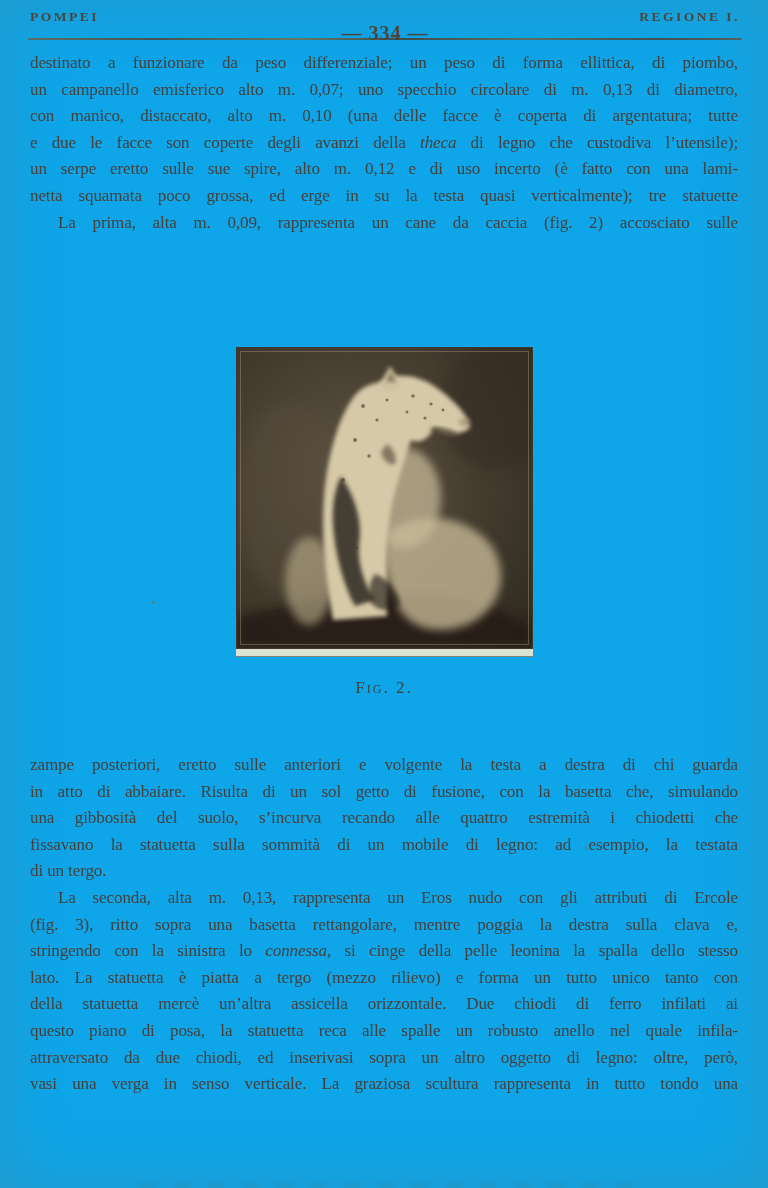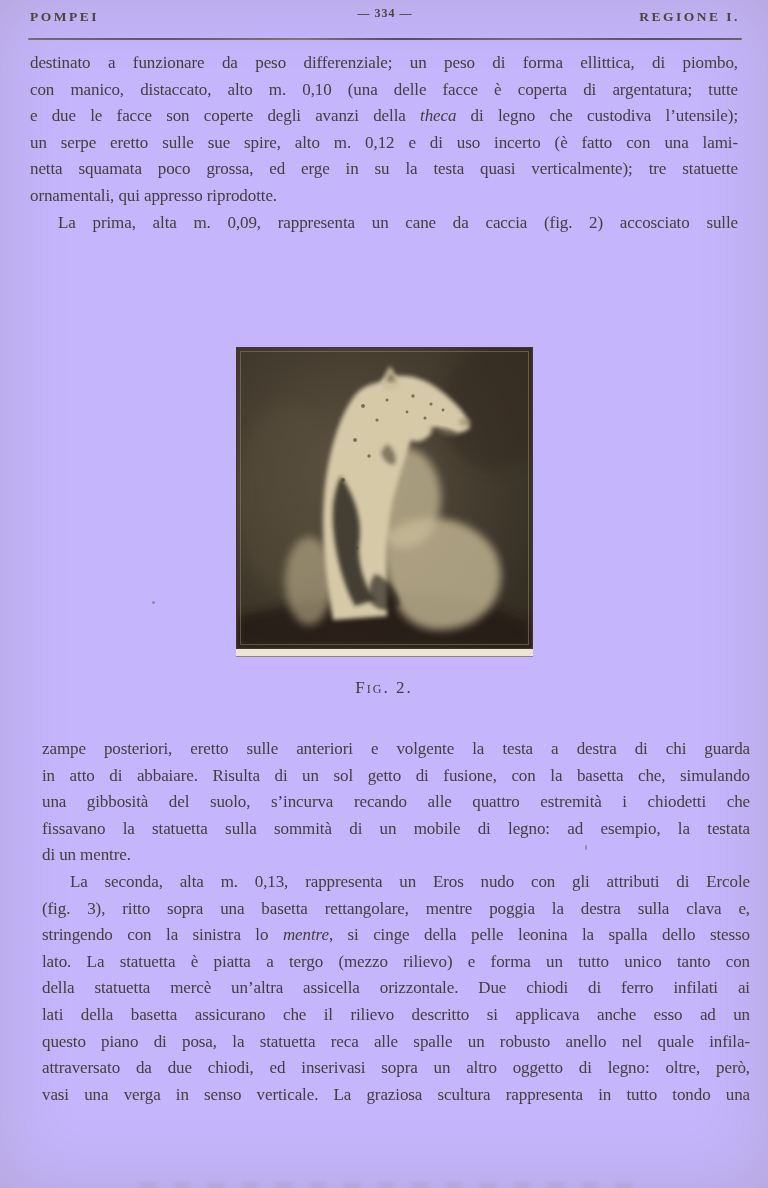--- a/index.html
+++ b/index.html
@@ -1,39 +1,39 @@
 <!DOCTYPE html>
 <html><head>
 <meta charset="utf-8">
 <style>
   html,body{margin:0;padding:0;background:#e8e2c8;}
   .page{
     position:relative;width:768px;height:1188px;margin:0 auto;
-    background:#c4b5fd;overflow:hidden;
+    background:#0ea5e9;overflow:hidden;
     font-family:"Liberation Serif","DejaVu Serif",serif;
     color:#46403a;
   }
   .page::after{content:"";position:absolute;inset:0;pointer-events:none;
     box-shadow:inset 0 0 70px rgba(120,108,75,.20);}
   
   .hdr{position:absolute;top:6px;left:30px;right:28px;height:22px;}
   .hdr-left,.hdr-right{position:absolute;top:3px;font-size:13.5px;font-weight:700;
     letter-spacing:2.5px;color:#4a443a;}
   .hdr-left{left:0;}
   .hdr-right{right:0;}
-  .hdr-num{position:absolute;left:50%;transform:translateX(-50%);top:0;
-    font-size:12px;font-weight:700;letter-spacing:1px;color:#4a443a;}
+  .hdr-num{position:absolute;left:50%;transform:translateX(-50%);top:16px;
+    font-size:20px;font-weight:700;letter-spacing:1px;color:#4a443a;}
   .rule{position:absolute;top:38px;left:28px;right:26px;height:2px;border-radius:1px;
     background:linear-gradient(90deg,#6b6350 0%,#4e473a 18%,#77704f 38%,#443d31 52%,#6b6350 70%,#494236 88%,#5d5545 100%);
     opacity:.85;}
   
   .tblock{position:absolute;left:30px;width:708px;font-size:17px;line-height:26.6px;
     letter-spacing:-.1px;}
   .tblock.b1{top:50px;}
-  .tblock.b2{top:736px;margin-left:12px;}
+  .tblock.b2{top:752px;}
   .line{text-align:justify;text-align-last:left;white-space:normal;}
   .line.fill{text-align-last:justify;}
   .line.ind{text-indent:28px;}
   .line i{font-style:italic;}
   
   .fig{position:absolute;top:347px;left:0;width:768px;margin:0;text-align:center;}
   .photo-wrap{display:inline-block;}
   .photo{display:block;width:295px;height:300px;border:1px solid #40382c;}
   .photo-strip{width:297px;height:8px;background:#f1ead0;border-bottom:1px solid #8a7f66;
     box-sizing:border-box;opacity:.9;}
@@ -56,25 +56,25 @@
   <div class="hdr">
     <span class="hdr-left">POMPEI</span>
     <span class="hdr-num">— 334 —</span>
     <span class="hdr-right">REGIONE I.</span>
   </div>
 
   <div class="rule"></div>
 
   <section class="tblock b1">
       <div class="line fill"><span>destinato a funzionare da peso differenziale; un peso di forma ellittica, di piombo,</span></div>
+      <div class="line fill"><span>un campanello emisferico alto m. 0,07; uno specchio circolare di m. 0,13 di diametro,</span></div>
       <div class="line fill"><span>con manico, distaccato, alto m. 0,10 (una delle facce è coperta di argentatura; tutte</span></div>
       <div class="line fill"><span>e due le facce son coperte degli avanzi della </span><i>theca</i><span> di legno che custodiva l’utensile);</span></div>
       <div class="line fill"><span>un serpe eretto sulle sue spire, alto m. 0,12 e di uso incerto (è fatto con una lami-</span></div>
       <div class="line fill"><span>netta squamata poco grossa, ed erge in su la testa quasi verticalmente); tre statuette</span></div>
-      <div class="line"><span>ornamentali, qui appresso riprodotte.</span></div>
       <div class="line fill ind"><span>La prima, alta m. 0,09, rappresenta un cane da caccia (fig. 2) accosciato sulle</span></div>
     </section>
 
   <figure class="fig">
     <div class="photo-wrap">
       <svg class="photo" viewBox="0 0 295 300" xmlns="http://www.w3.org/2000/svg" role="img">
         <defs>
           <radialGradient id="bg" cx="38%" cy="42%" r="78%">
             <stop offset="0%" stop-color="#5e5342"></stop>
             <stop offset="45%" stop-color="#4a4133"></stop>
@@ -136,27 +136,26 @@
       <div class="photo-strip"></div>
     </div>
     <figcaption class="caption">Fig. 2.</figcaption>
   </figure>
 
   <section class="tblock b2">
       <div class="line fill"><span>zampe posteriori, eretto sulle anteriori e volgente la testa a destra di chi guarda</span></div>
       <div class="line fill"><span>in atto di abbaiare. Risulta di un sol getto di fusione, con la basetta che, simulando</span></div>
       <div class="line fill"><span>una gibbosità del suolo, s’incurva recando alle quattro estremità i chiodetti che</span></div>
       <div class="line fill"><span>fissavano la statuetta sulla sommità di un mobile di legno: ad esempio, la testata</span></div>
-      <div class="line"><span>di un mentre.</span></div>
+      <div class="line"><span>di un tergo.</span></div>
       <div class="line fill ind"><span>La seconda, alta m. 0,13, rappresenta un Eros nudo con gli attributi di Ercole</span></div>
       <div class="line fill"><span>(fig. 3), ritto sopra una basetta rettangolare, mentre poggia la destra sulla clava e,</span></div>
-      <div class="line fill"><span>stringendo con la sinistra lo </span><i>mentre</i><span>, si cinge della pelle leonina la spalla dello stesso</span></div>
+      <div class="line fill"><span>stringendo con la sinistra lo </span><i>connessa</i><span>, si cinge della pelle leonina la spalla dello stesso</span></div>
       <div class="line fill"><span>lato. La statuetta è piatta a tergo (mezzo rilievo) e forma un tutto unico tanto con</span></div>
       <div class="line fill"><span>della statuetta mercè un’altra assicella orizzontale. Due chiodi di ferro infilati ai</span></div>
-      <div class="line fill"><span>lati della basetta assicurano che il rilievo descritto si applicava anche esso ad un</span></div>
       <div class="line fill"><span>questo piano di posa, la statuetta reca alle spalle un robusto anello nel quale infila-</span></div>
       <div class="line fill"><span>attraversato da due chiodi, ed inserivasi sopra un altro oggetto di legno: oltre, però,</span></div>
       <div class="line fill"><span>vasi una verga in senso verticale. La graziosa scultura rappresenta in tutto tondo una</span></div>
     </section>
 
   <div class="speck1"></div>
   <div class="speck2"></div>
   <div class="smudge"></div>
 
 </div>

